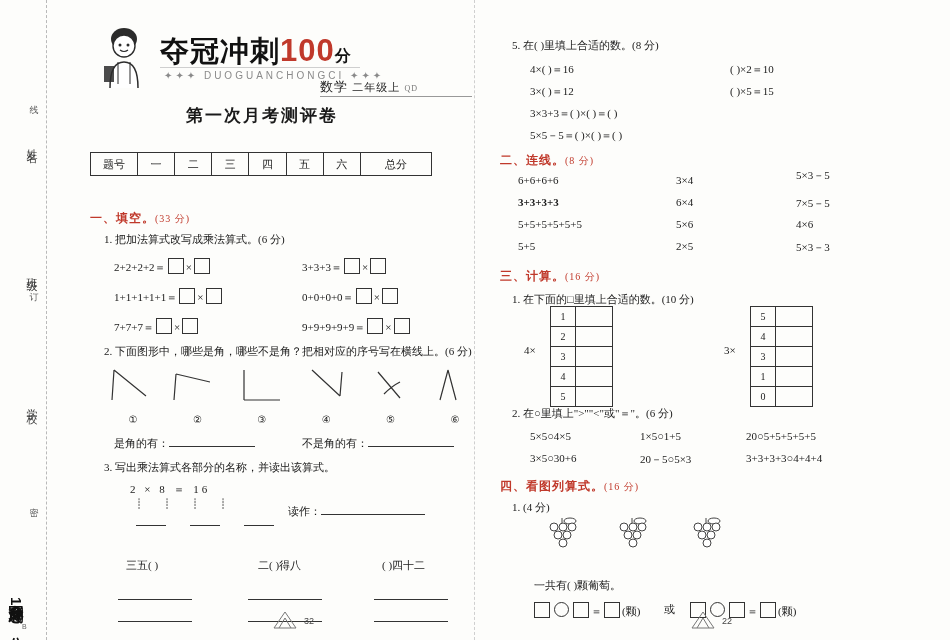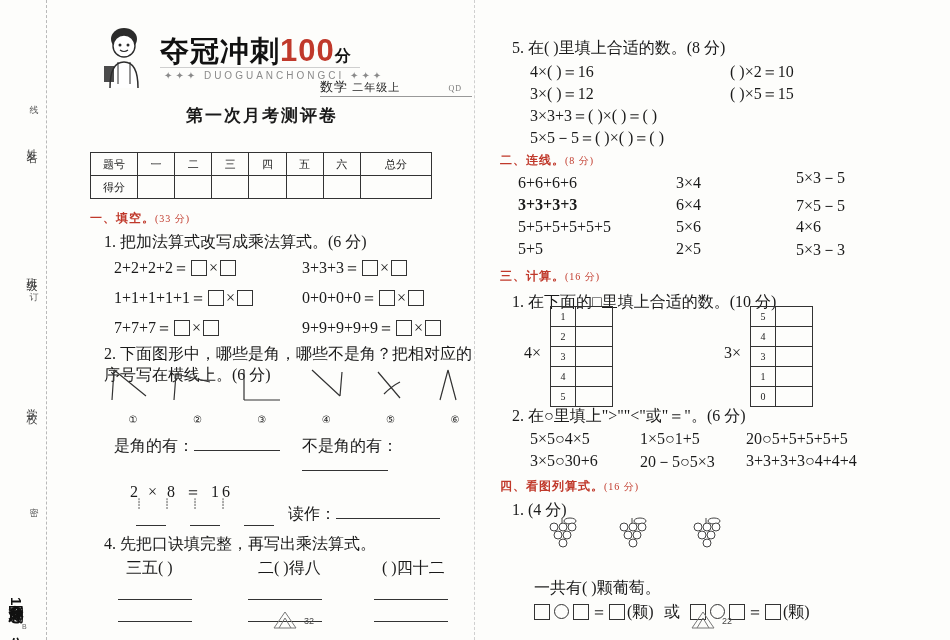--- a/index.html
+++ b/index.html
@@ -57,21 +57,21 @@
   }
   .logo-underline{
     position:absolute;left:62px;top:41px;width:200px;height:0;
     border-top:1px solid #cfcfcf;
   }
   .subject{
     position:absolute;left:268px;top:78px;
     font-size:13px;color:#222;letter-spacing:1px;
   }
   .subject .grade{font-size:11px;}
-  .subject .code{font-size:8px;color:#777;margin-left:44px;}
+  .subject .code{font-size:8px;color:#777;}
   .subject-line{
     position:absolute;left:268px;top:96px;width:152px;height:0;
     border-top:1px solid #999;
   }
   .paper-title{
     position:absolute;left:0;top:104px;width:420px;
     text-align:center;font-size:17px;font-weight:bold;letter-spacing:2px;
   }
   table.score{
     position:absolute;left:38px;top:152px;
@@ -83,21 +83,21 @@
     border:1px solid #333;
     height:22px;
     text-align:center;
     padding:0;
   }
   table.score td.lab{width:46px;}
   .sec-head{
     font-size:12px;font-weight:bold;color:#c0392b;letter-spacing:1px;
   }
   .sec-head .pts{font-size:10px;font-weight:normal;}
-  .q{font-size:16px;}
+  .q{font-size:11px;}
   .ln{display:inline-block;border-bottom:1px solid #333;}
   .bx{
     display:inline-block;width:14px;height:14px;
     border:1px solid #333;vertical-align:-3px;margin:0 2px;
   }
   .cir{
     display:inline-block;width:13px;height:13px;
     border:1px solid #333;border-radius:50%;vertical-align:-2px;margin:0 2px;
   }
   .abs{position:absolute;}
@@ -170,30 +170,20 @@
             <tr>
           <td class="lab">题号</td>
           <td>一</td>
           <td>二</td>
           <td>三</td>
           <td>四</td>
           <td>五</td>
           <td>六</td>
           <td>总分</td>
         </tr>
-        <tr>
-          <td class="lab">得分</td>
-          <td></td>
-          <td></td>
-          <td></td>
-          <td></td>
-          <td></td>
-          <td></td>
-          <td></td>
-        </tr>
       </tbody>
         </table>
 
       <div class="abs sec-head" style="left:38px;top:210px;">
         <span>一、填空。</span><span class="pts">(33 分)</span>
       </div>
 
       <div class="abs q" style="left:52px;top:232px;">1. 把加法算式改写成乘法算式。(6 分)</div>
 
       <div class="abs q" style="left:62px;top:258px;">
@@ -233,34 +223,34 @@
         <span style="width:58px;text-align:center">⑤</span>
         <span style="width:58px;text-align:center">⑥</span>
       </div>
       <div class="abs q" style="left:62px;top:436px;">
         <span>是角的有：</span><span class="ln" style="width:86px"></span>
       </div>
       <div class="abs q" style="left:250px;top:436px;">
         <span>不是角的有：</span><span class="ln" style="width:86px"></span>
       </div>
 
+      <div class="abs q" style="left:52px;top:460px;">3. 写出乘法算式各部分的名称，并读出该算式。</div>
       <div class="abs q" style="left:78px;top:482px;letter-spacing:3px;">2  ×  8  ＝  16</div>
       <div class="abs" style="left:84px;top:498px;font-size:10px;letter-spacing:22px;color:#333;">┊┊┊┊</div>
       <div class="abs" style="left:84px;top:512px;">
         <span class="ln" style="width:30px"></span>
         <span style="display:inline-block;width:16px"></span>
         <span class="ln" style="width:30px"></span>
         <span style="display:inline-block;width:16px"></span>
         <span class="ln" style="width:30px"></span>
       </div>
       <div class="abs q" style="left:236px;top:504px;">
         <span>读作：</span><span class="ln" style="width:104px"></span>
       </div>
 
-      <div class="abs q" style="left:52px;top:534px;">4. 先把口诀填完整，再写出乘法算式。</div>
       <div class="abs q" style="left:74px;top:558px;">三五(    )</div>
       <div class="abs q" style="left:206px;top:558px;">二(    )得八</div>
       <div class="abs q" style="left:330px;top:558px;">(    )四十二</div>
       <div class="abs" style="left:66px;top:586px;"><span class="ln" style="width:74px"></span></div>
       <div class="abs" style="left:196px;top:586px;"><span class="ln" style="width:74px"></span></div>
       <div class="abs" style="left:322px;top:586px;"><span class="ln" style="width:74px"></span></div>
       <div class="abs" style="left:66px;top:608px;"><span class="ln" style="width:74px"></span></div>
       <div class="abs" style="left:196px;top:608px;"><span class="ln" style="width:74px"></span></div>
       <div class="abs" style="left:322px;top:608px;"><span class="ln" style="width:74px"></span></div>
 

